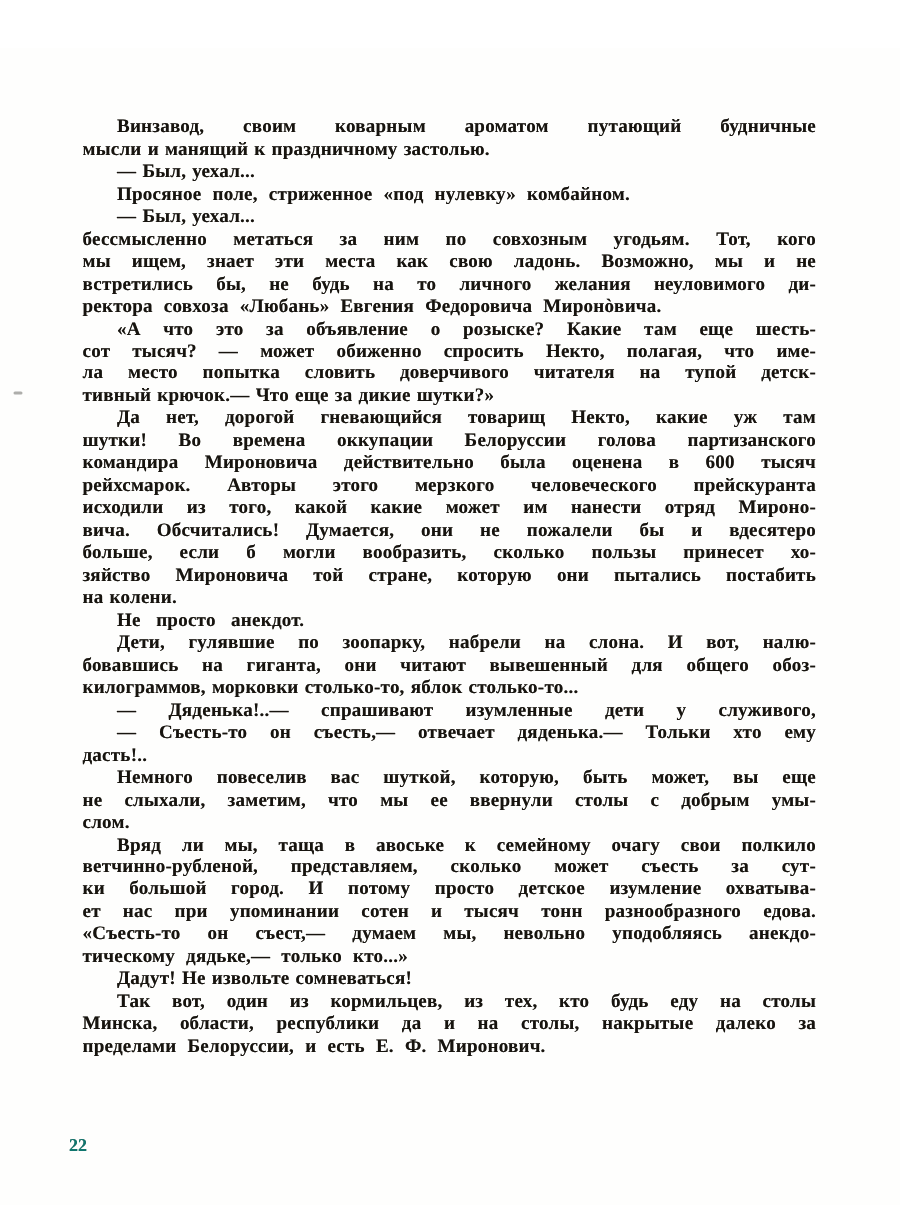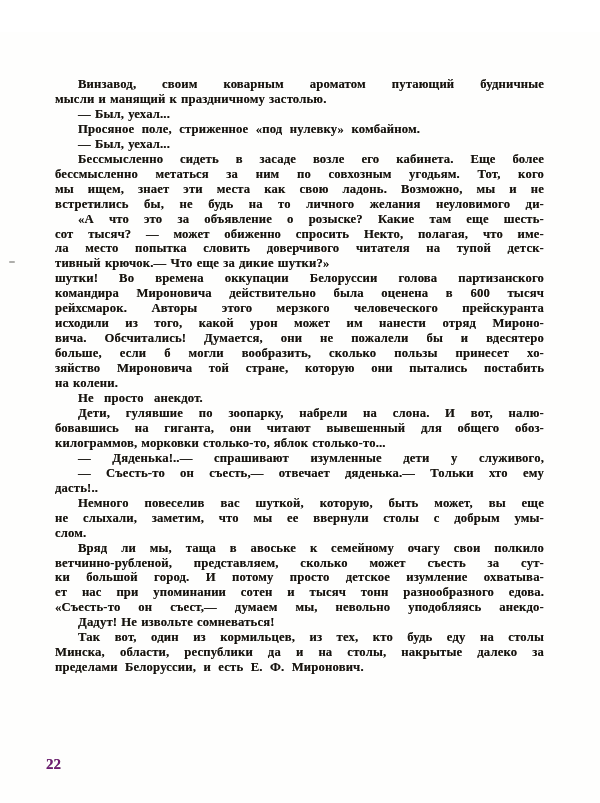--- a/index.html
+++ b/index.html
@@ -42,23 +42,23 @@
   .line.heading {
     word-spacing: 0.55em;
   }
   .line.wide {
     word-spacing: 0.32em;
   }
   .page-number {
     position: absolute;
     left: 46px;
     top: 724px;
-    font-size: 15px;
+    font-size: 12px;
     font-weight: 700;
-    color: #701a75;
+    color: #0f766e;
     text-shadow: 0 0 0.3px rgba(20,16,10,0.55);
   }
   .margin-mark {
     position: absolute;
     left: 9px;
     top: 229px;
     width: 6px;
     height: 2px;
     background: #9a9a96;
     border-radius: 1px;
@@ -70,51 +70,53 @@
 
 <div class="scan-page">
   <span class="margin-mark"></span>
   <div class="text-block">
     <div>
         <div class="line indent j">Винзавод, своим коварным ароматом путающий будничные</div>
         <div class="line">мысли и манящий к праздничному застолью.</div>
         <div class="line indent">— Был, уехал...</div>
         <div class="line indent wide">Просяное поле, стриженное «под нулевку» комбайном.</div>
         <div class="line indent">— Был, уехал...</div>
-        <div class="line indent j">Бессмысленно сидеть в засаде возле его кабинета. Еще более</div>
         <div class="line j">бессмысленно метаться за ним по совхозным угодьям. Тот, кого</div>
         <div class="line j">мы ищем, знает эти места как свою ладонь. Возможно, мы и не</div>
         <div class="line j">встретились бы, не будь на то личного желания неуловимого ди-</div>
+        <div class="line wide">ректора совхоза «Любань» Евгения Федоровича Миронòвича.</div>
         <div class="line indent j">«А что это за объявление о розыске? Какие там еще шесть-</div>
         <div class="line j">сот тысяч? — может обиженно спросить Некто, полагая, что име-</div>
         <div class="line j">ла место попытка словить доверчивого читателя на тупой детск-</div>
         <div class="line">тивный крючок.— Что еще за дикие шутки?»</div>
+        <div class="line indent j">Да нет, дорогой гневающийся товарищ Некто, какие уж там</div>
         <div class="line j">шутки! Во времена оккупации Белоруссии голова партизанского</div>
         <div class="line j">командира Мироновича действительно была оценена в 600 тысяч</div>
         <div class="line j">рейхсмарок. Авторы этого мерзкого человеческого прейскуранта</div>
-        <div class="line j">исходили из того, какой урон может им нанести отряд Мироно-</div>
+        <div class="line j">исходили из того, какой какие может им нанести отряд Мироно-</div>
         <div class="line j">вича. Обсчитались! Думается, они не пожалели бы и вдесятеро</div>
         <div class="line j">больше, если б могли вообразить, сколько пользы принесет хо-</div>
         <div class="line j">зяйство Мироновича той стране, которую они пытались постабить</div>
         <div class="line">на колени.</div>
         <div class="line indent heading">Не просто анекдот.</div>
         <div class="line indent j">Дети, гулявшие по зоопарку, набрели на слона. И вот, налю-</div>
         <div class="line j">бовавшись на гиганта, они читают вывешенный для общего обоз-</div>
         <div class="line">килограммов, морковки столько-то, яблок столько-то...</div>
         <div class="line indent j">— Дяденька!..— спрашивают изумленные дети у служивого,</div>
         <div class="line indent j">— Съесть-то он съесть,— отвечает дяденька.— Тольки хто ему</div>
         <div class="line">дасть!..</div>
         <div class="line indent j">Немного повеселив вас шуткой, которую, быть может, вы еще</div>
         <div class="line j">не слыхали, заметим, что мы ее ввернули столы с добрым умы-</div>
         <div class="line">слом.</div>
         <div class="line indent j">Вряд ли мы, таща в авоське к семейному очагу свои полкило</div>
         <div class="line j">ветчинно-рубленой, представляем, сколько может съесть за сут-</div>
         <div class="line j">ки большой город. И потому просто детское изумление охватыва-</div>
         <div class="line j">ет нас при упоминании сотен и тысяч тонн разнообразного едова.</div>
         <div class="line j">«Съесть-то он съест,— думаем мы, невольно уподобляясь анекдо-</div>
+        <div class="line wide">тическому дядьке,— только кто...»</div>
         <div class="line indent">Дадут! Не извольте сомневаться!</div>
         <div class="line indent j">Так вот, один из кормильцев, из тех, кто будь еду на столы</div>
         <div class="line j">Минска, области, республики да и на столы, накрытые далеко за</div>
         <div class="line wide">пределами Белоруссии, и есть Е. Ф. Миронович.</div>
       </div>
   </div>
   <div class="page-number">22</div>
 </div>
 
 </body></html>

